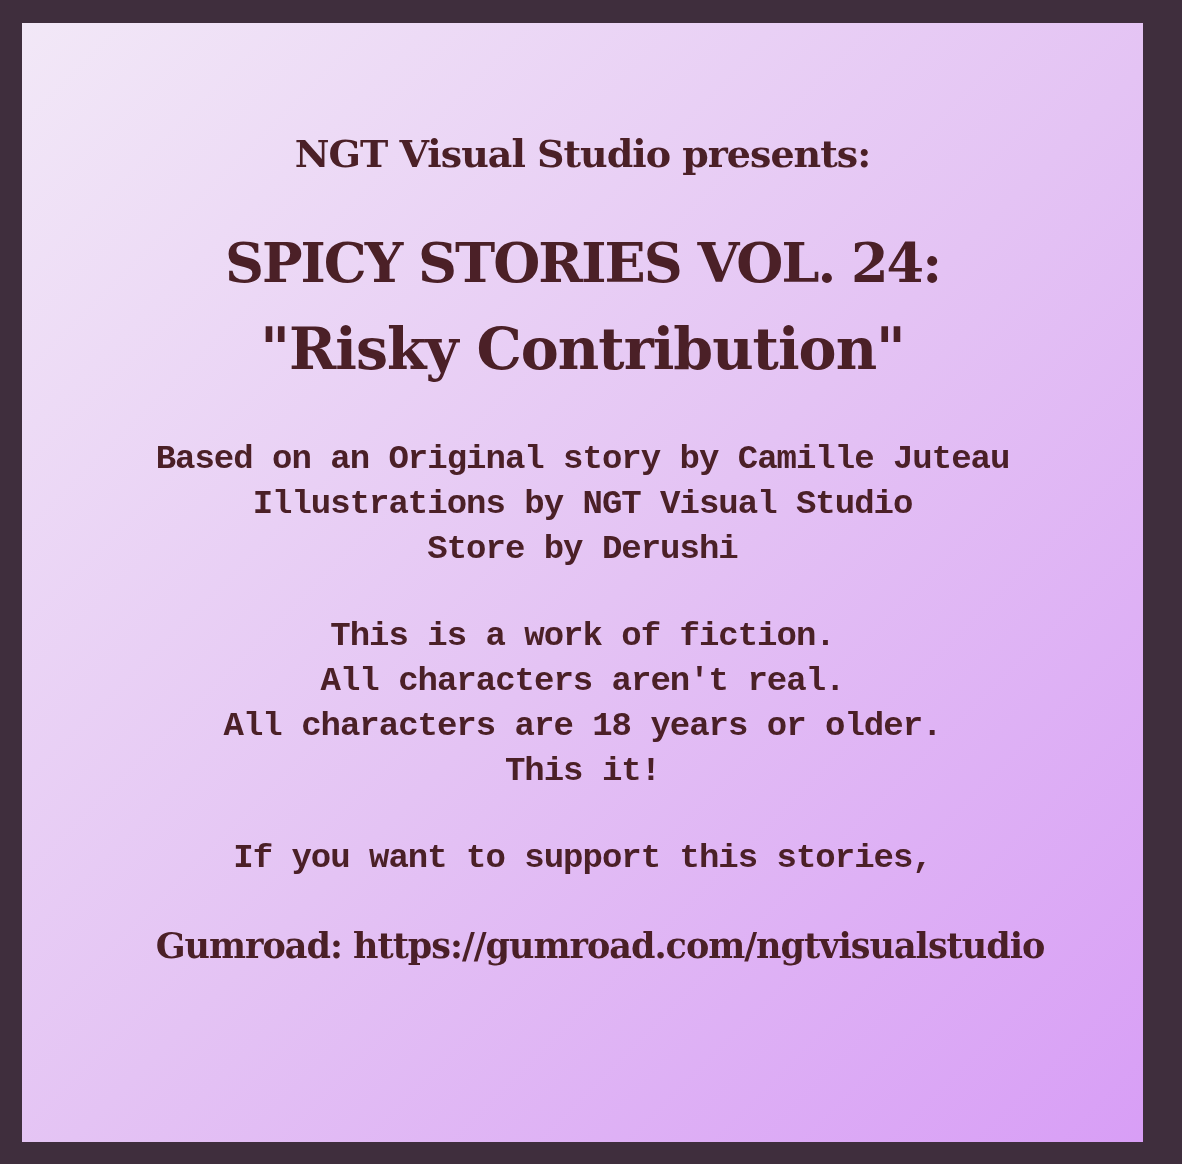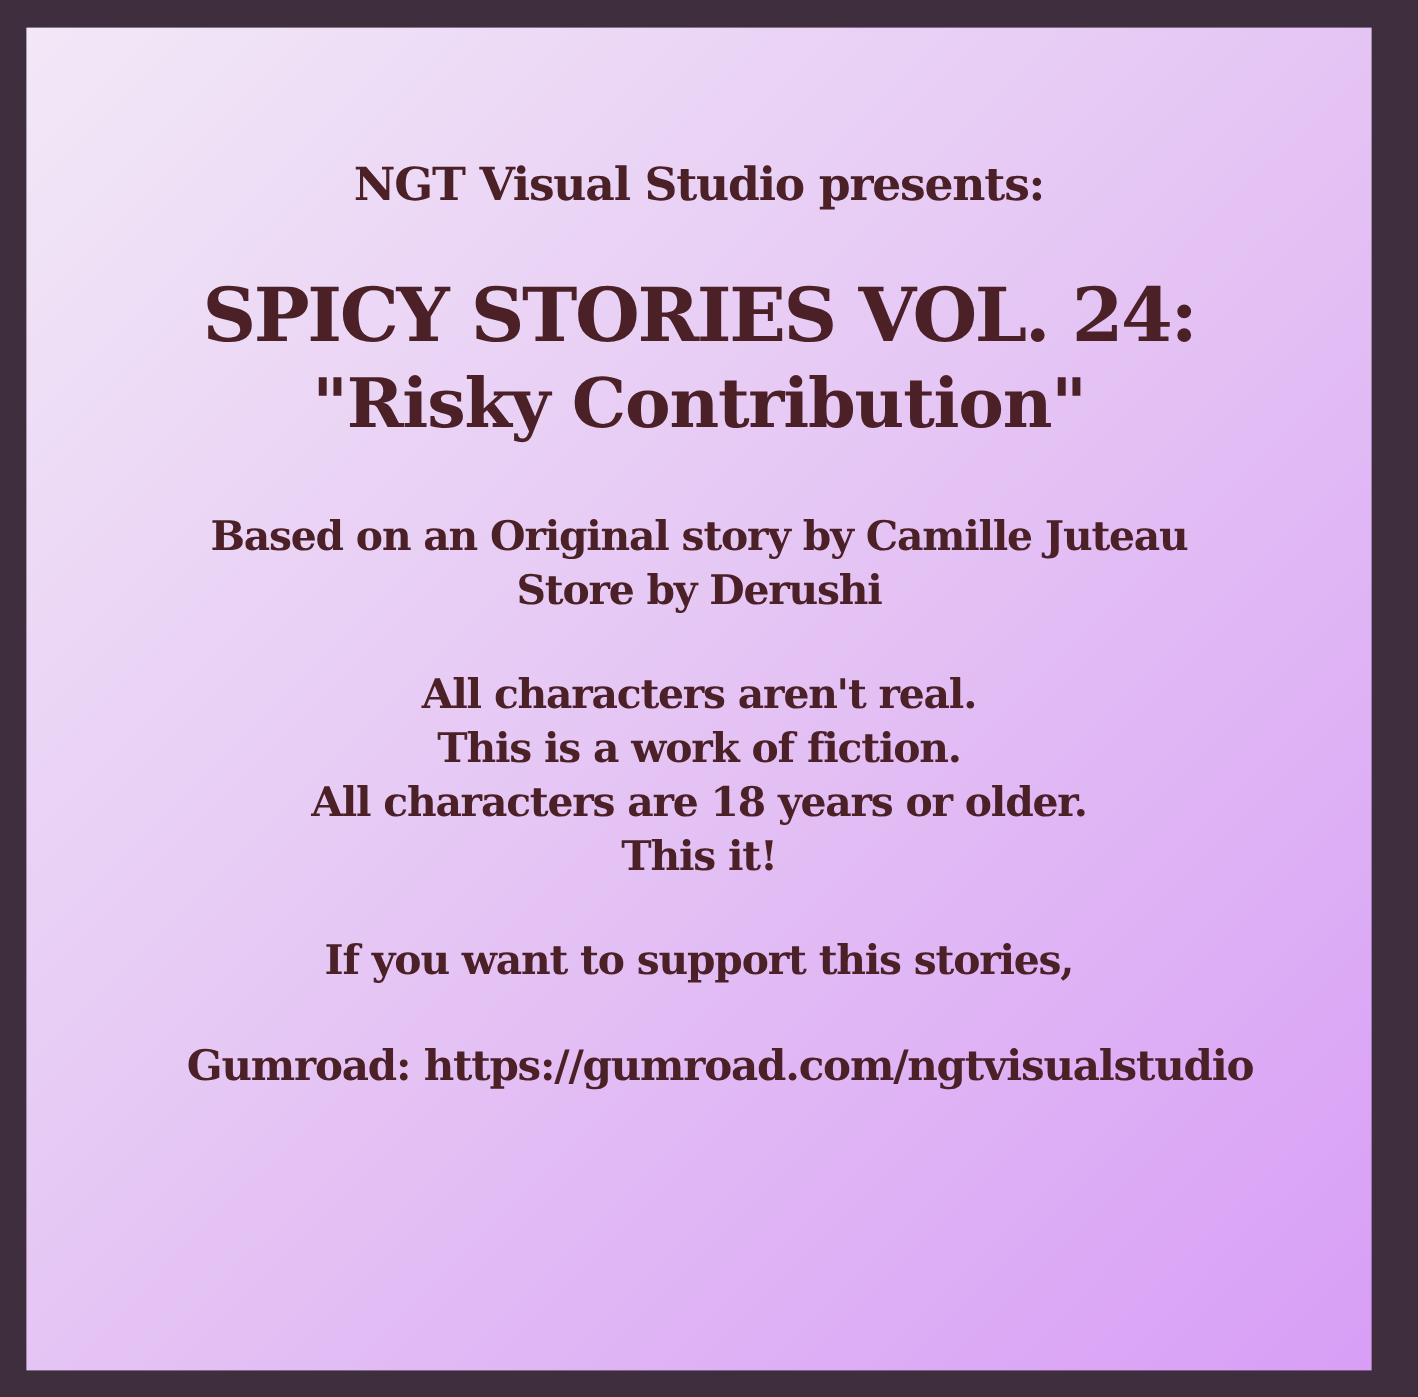--- a/index.html
+++ b/index.html
@@ -35,35 +35,36 @@
     padding-top: 108px;
     font-weight: bold;
   }
   .presenter {
     font-size: 38px;
     line-height: 46px;
     margin: 0 0 48px 0;
     letter-spacing: -1px;
   }
   .title {
-    font-size: 62px;
+    font-size: 54px;
     line-height: 76px;
-    margin: 0;
+    margin: 12px;
     letter-spacing: -2px;
     white-space: nowrap;
     text-align: center;
   }
   .subtitle {
     font-size: 57px;
     line-height: 72px;
     margin: 0 0 52px 0;
     letter-spacing: -1px;
   }
   .block {
     margin: 0 0 42px 0;
+    font-family: Liberation Mono, monospace;
   }
   .line {
     font-size: 34px;
     line-height: 45px;
     letter-spacing: -1px;
   }
   .gumroad {
     font-size: 35px;
     line-height: 45px;
     letter-spacing: -1px;
@@ -78,26 +79,27 @@
   <div class="page">
 
     <div class="presenter">NGT Visual Studio presents:</div>
 
     <div class="title">SPICY STORIES VOL. 24:</div>
 
     <div class="subtitle">"Risky Contribution"</div>
 
     <div class="block">
       <div class="line">Based on an Original story by Camille Juteau</div>
+      <div class="line">Illustrations by NGT Visual Studio</div>
       <div class="line">Store by Derushi</div>
     </div>
 
     <div class="block">
+      <div class="line">This is a work of fiction.</div>
       <div class="line">All characters aren't real.</div>
-      <div class="line">This is a work of fiction.</div>
       <div class="line">All characters are 18 years or older.</div>
       <div class="line">This it!</div>
     </div>
 
     <div class="block">
       <div class="line">If you want to support this stories,</div>
     </div>
 
     <div class="gumroad">Gumroad: https://gumroad.com/ngtvisualstudio</div>
 

